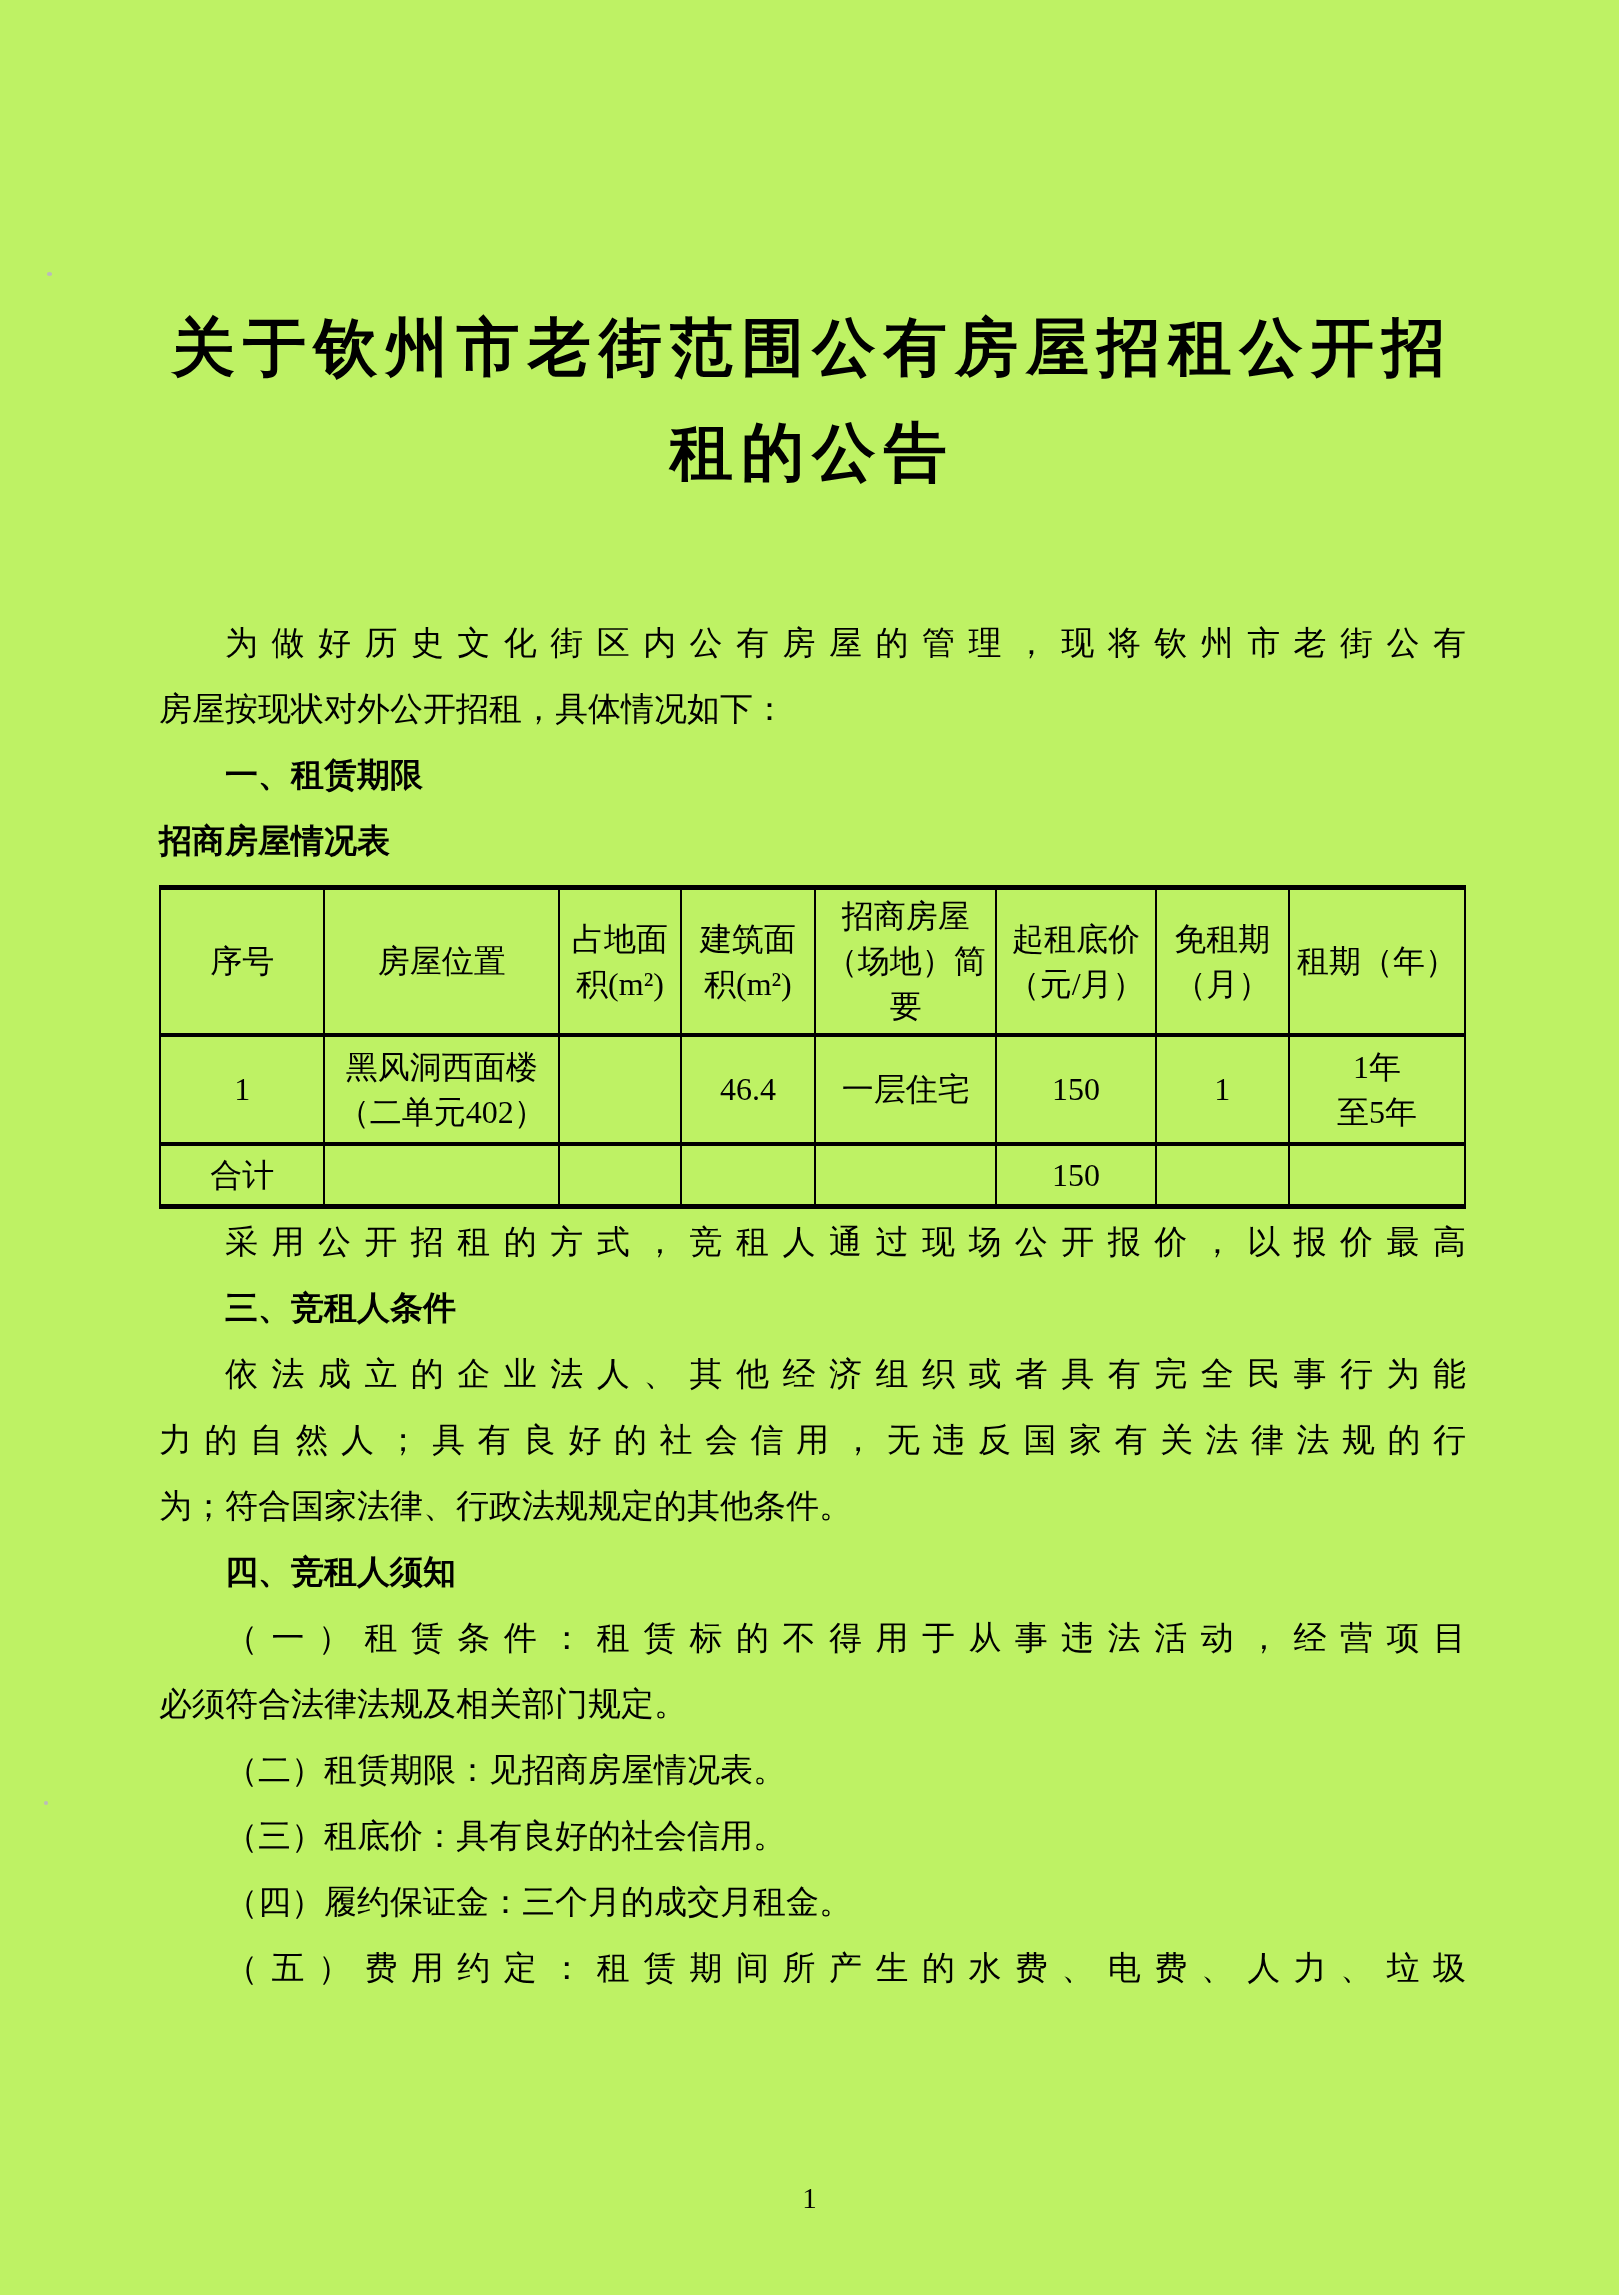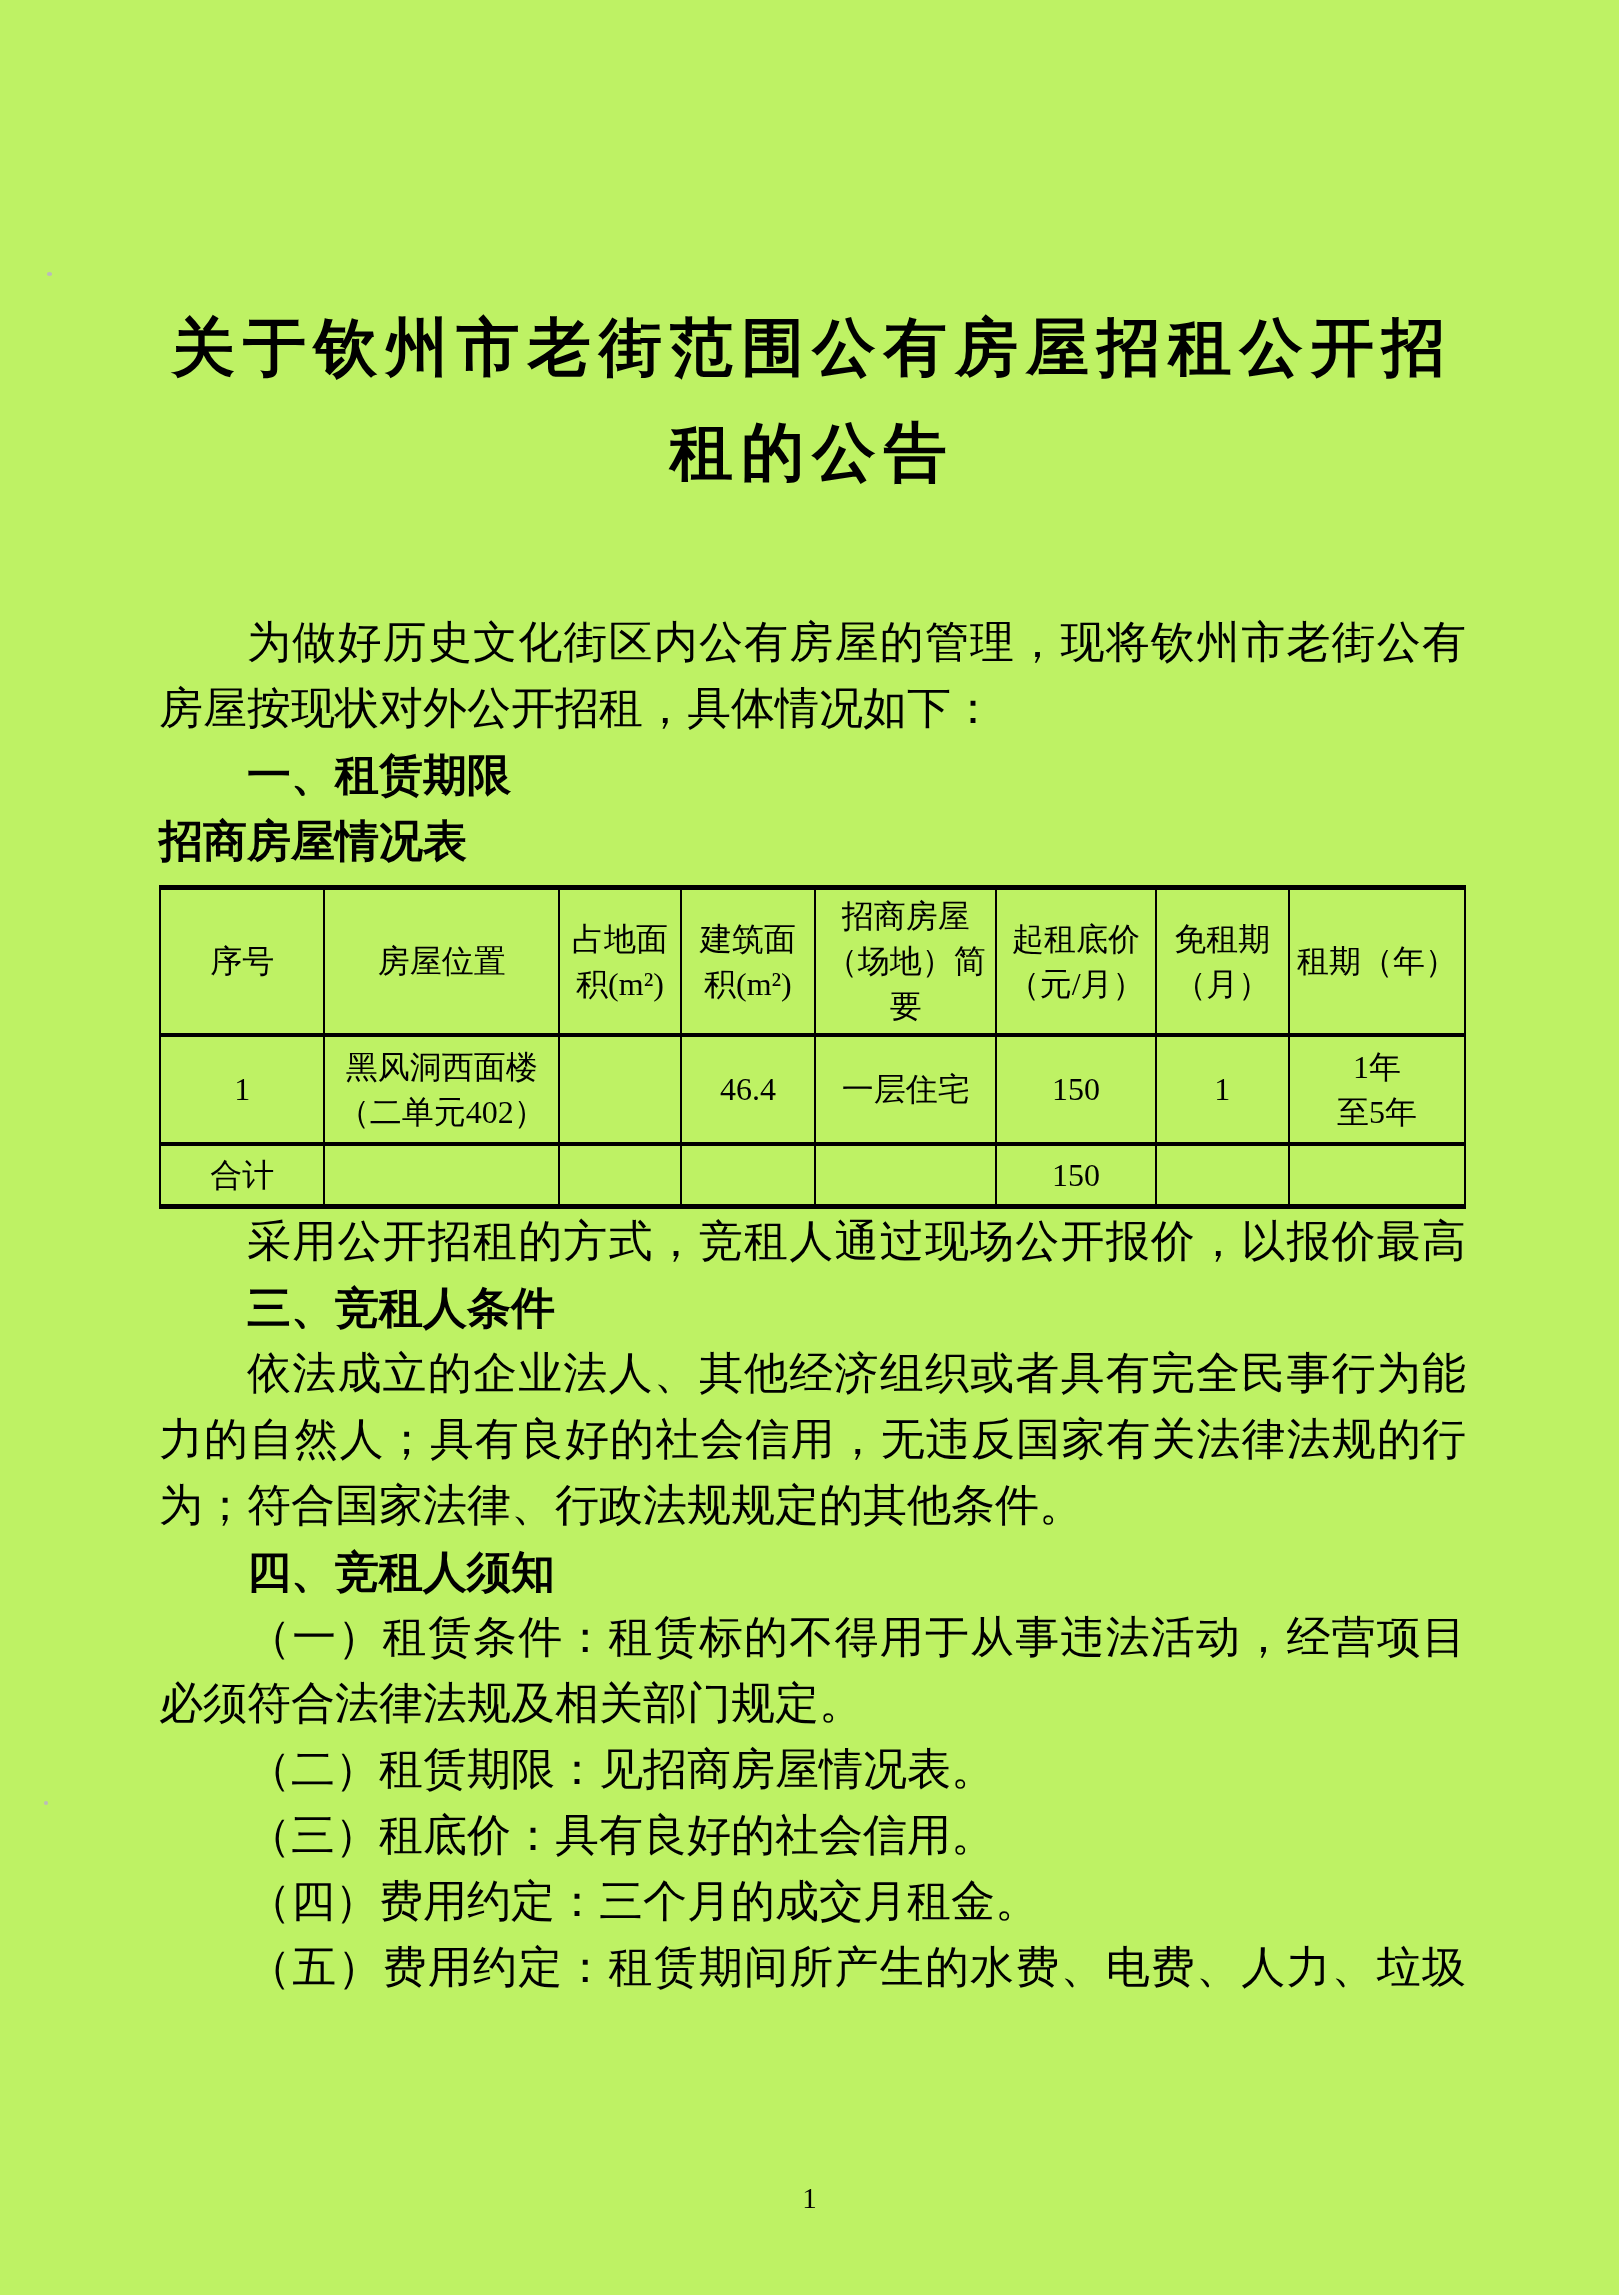--- a/index.html
+++ b/index.html
@@ -12,21 +12,21 @@
     padding:0 153px 0 159px;
     overflow:hidden;
   }
   .doc-title{
     margin:295px 0 0 0;
     font-family:"Liberation Sans",sans-serif;
     font-weight:bold;
     font-size:63px;line-height:105px;
     text-align:center;letter-spacing:8.2px;
   }
-  .bline{font-size:44px;line-height:66px;}
+  .bline{font-size:33px;line-height:66px;}
   .fill{text-align:justify;text-align-last:justify;}
   .ind{text-indent:2em;}
   .hd{font-family:"Liberation Sans",sans-serif;font-weight:bold;}
   .intro{margin-top:105px;}
   .tablewrap{margin-top:11.3px;}
   table.housing{
     border-collapse:collapse;width:100%;table-layout:fixed;
     border:2.6px solid #000;border-top-width:5.1px;border-bottom-width:5.1px;
   }
   table.housing th,table.housing td{
@@ -136,19 +136,19 @@
   <div class="bline hd ind">三、竞租人条件</div>
   <div class="bline fill ind">依法成立的企业法人、其他经济组织或者具有完全民事行为能</div>
   <div class="bline fill">力的自然人；具有良好的社会信用，无违反国家有关法律法规的行</div>
   <div class="bline">为；符合国家法律、行政法规规定的其他条件。</div>
 
   <div class="bline hd ind">四、竞租人须知</div>
   <div class="bline fill ind">（一）租赁条件：租赁标的不得用于从事违法活动，经营项目</div>
   <div class="bline">必须符合法律法规及相关部门规定。</div>
   <div class="bline ind">（二）租赁期限：见招商房屋情况表。</div>
   <div class="bline ind">（三）租底价：具有良好的社会信用。</div>
-  <div class="bline ind">（四）费用约定：三个月的成交月租金。</div>
+  <div class="bline ind">（四）履约保证金：三个月的成交月租金。</div>
   <div class="bline fill ind">（五）费用约定：租赁期间所产生的水费、电费、人力、垃圾</div>
 
   <div class="pagenum">1</div>
 
 </div>
 
 
 </body></html>

